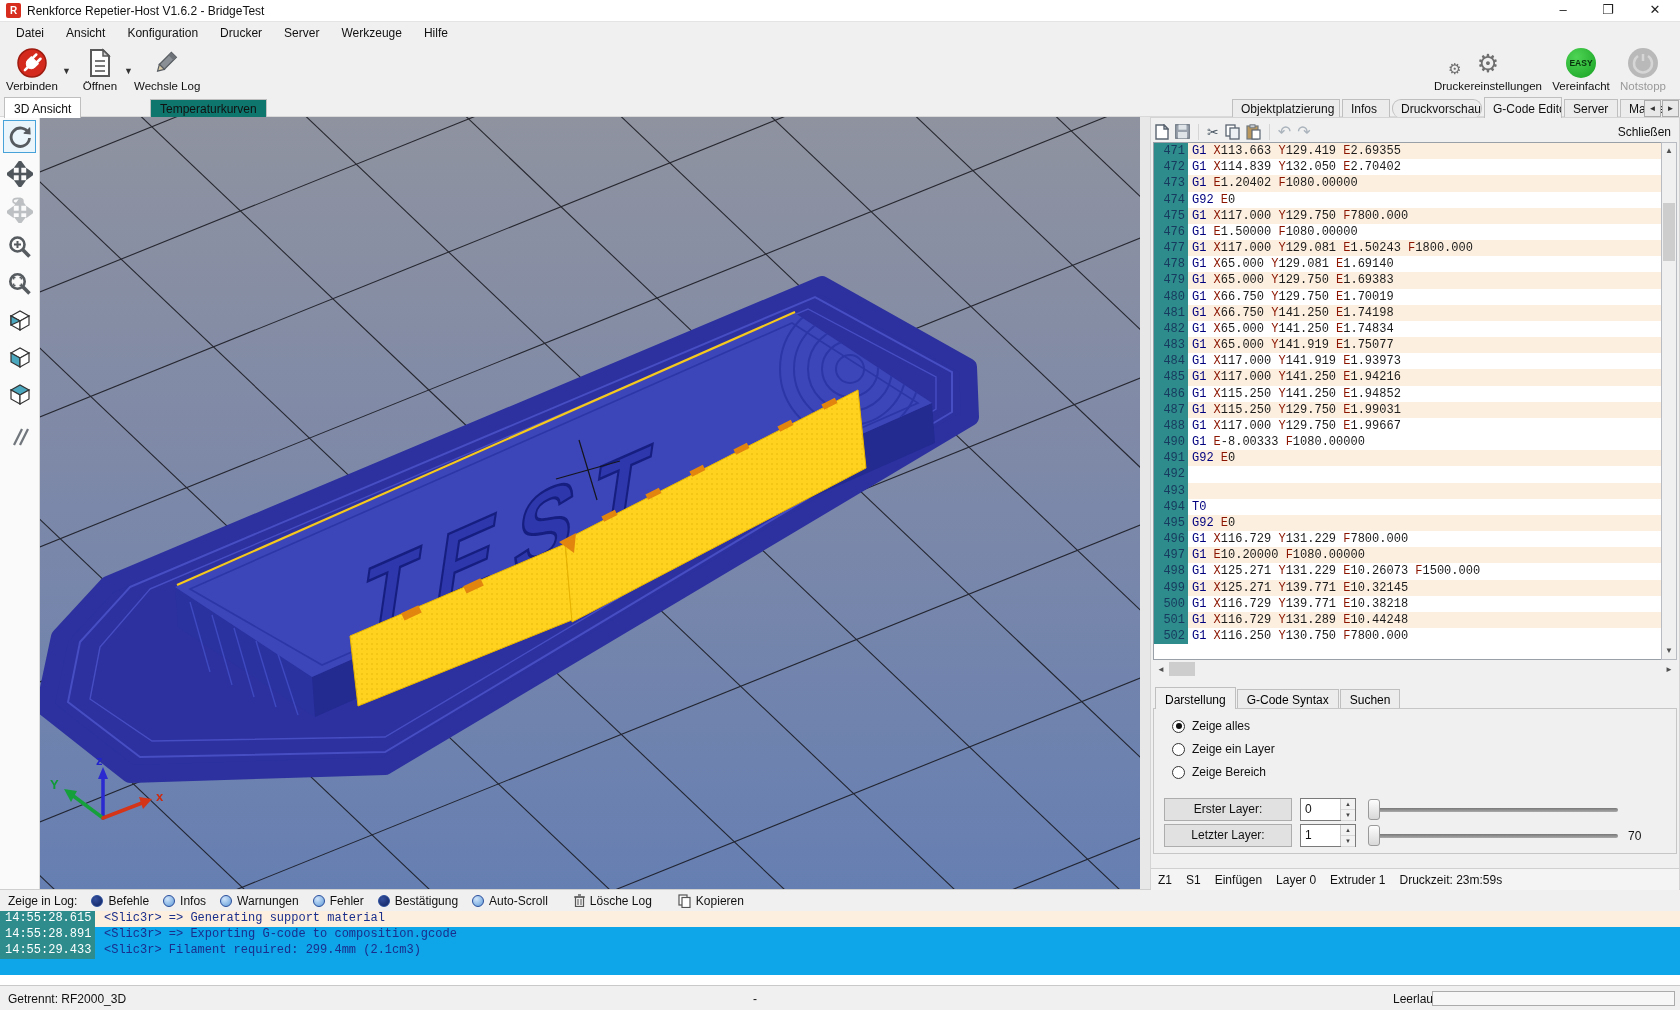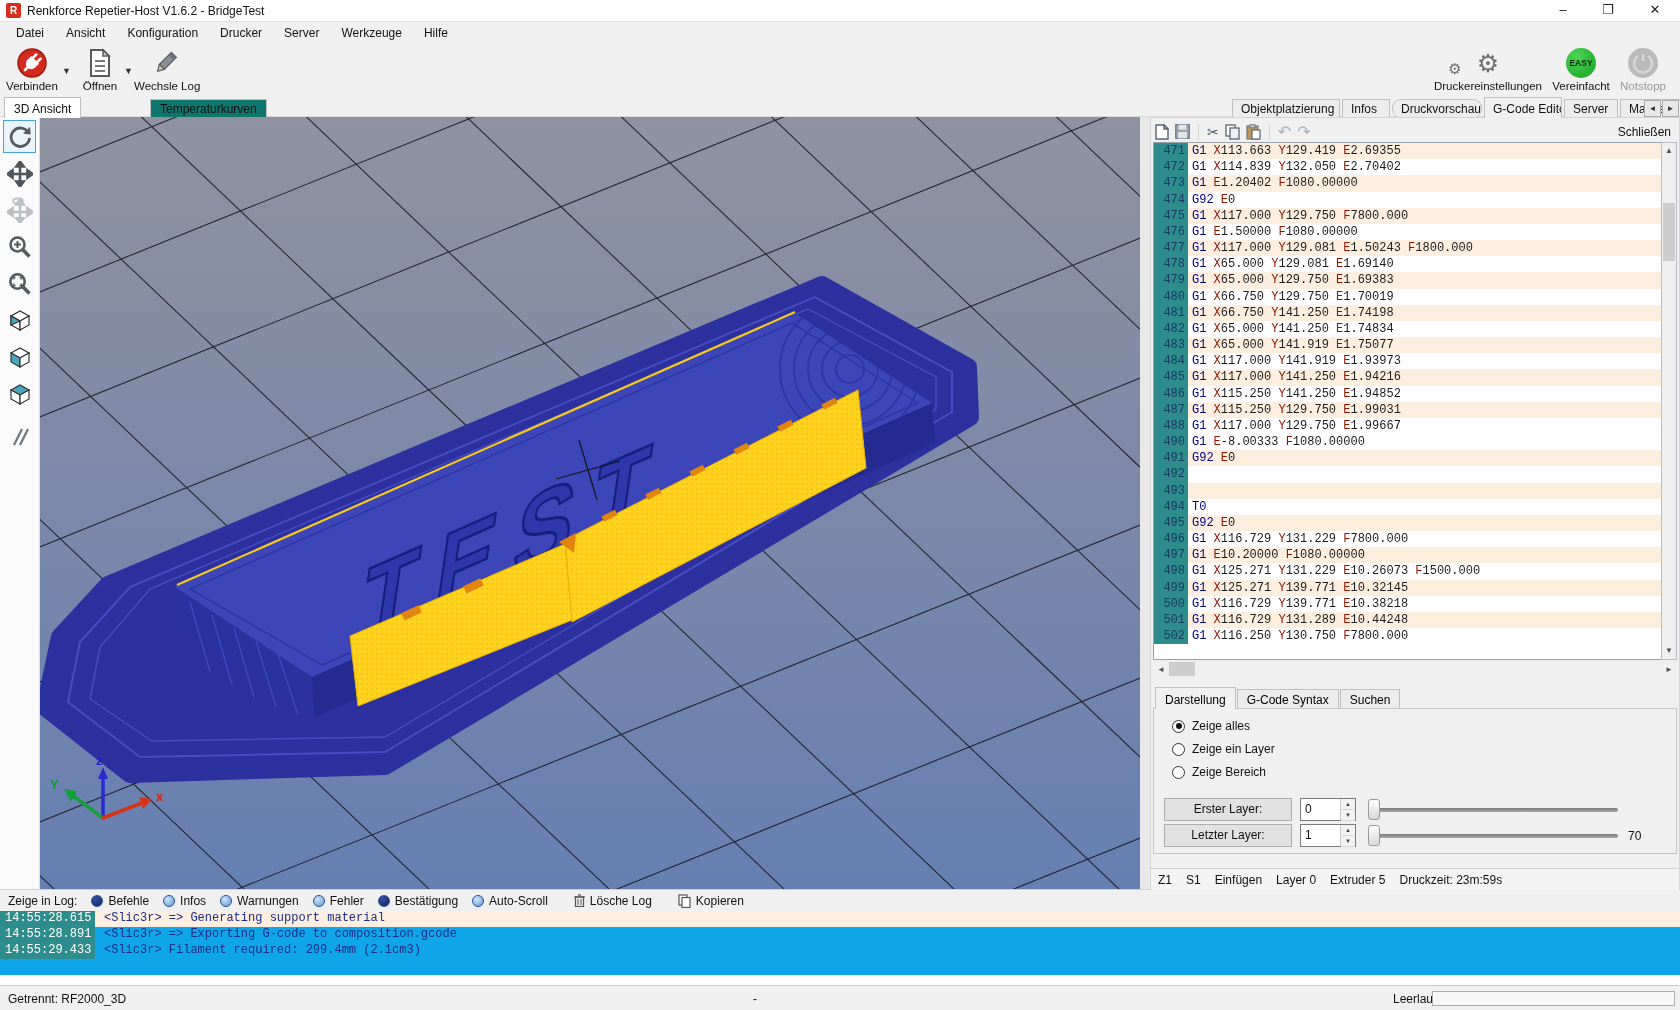--- a/index.html
+++ b/index.html
@@ -506,21 +506,21 @@
           </div>
         <div class="maxlab">70</div>
       </div>
     </div>
 
     <div class="ed-status" id="edstatus">
         <span>Z1</span>
         <span>S1</span>
         <span>Einfügen</span>
         <span>Layer 0</span>
-        <span>Extruder 5</span>
+        <span>Extruder 1</span>
         <span>Druckzeit: 23m:59s</span>
       </div>
   </div>
 </div>
 
 <div class="logbar">
   <span>Zeige in Log:</span>
   <span id="logtoggles" style="display:flex;gap:14px">
       <span class="log-toggle">
         <span class="circle dark"></span>

